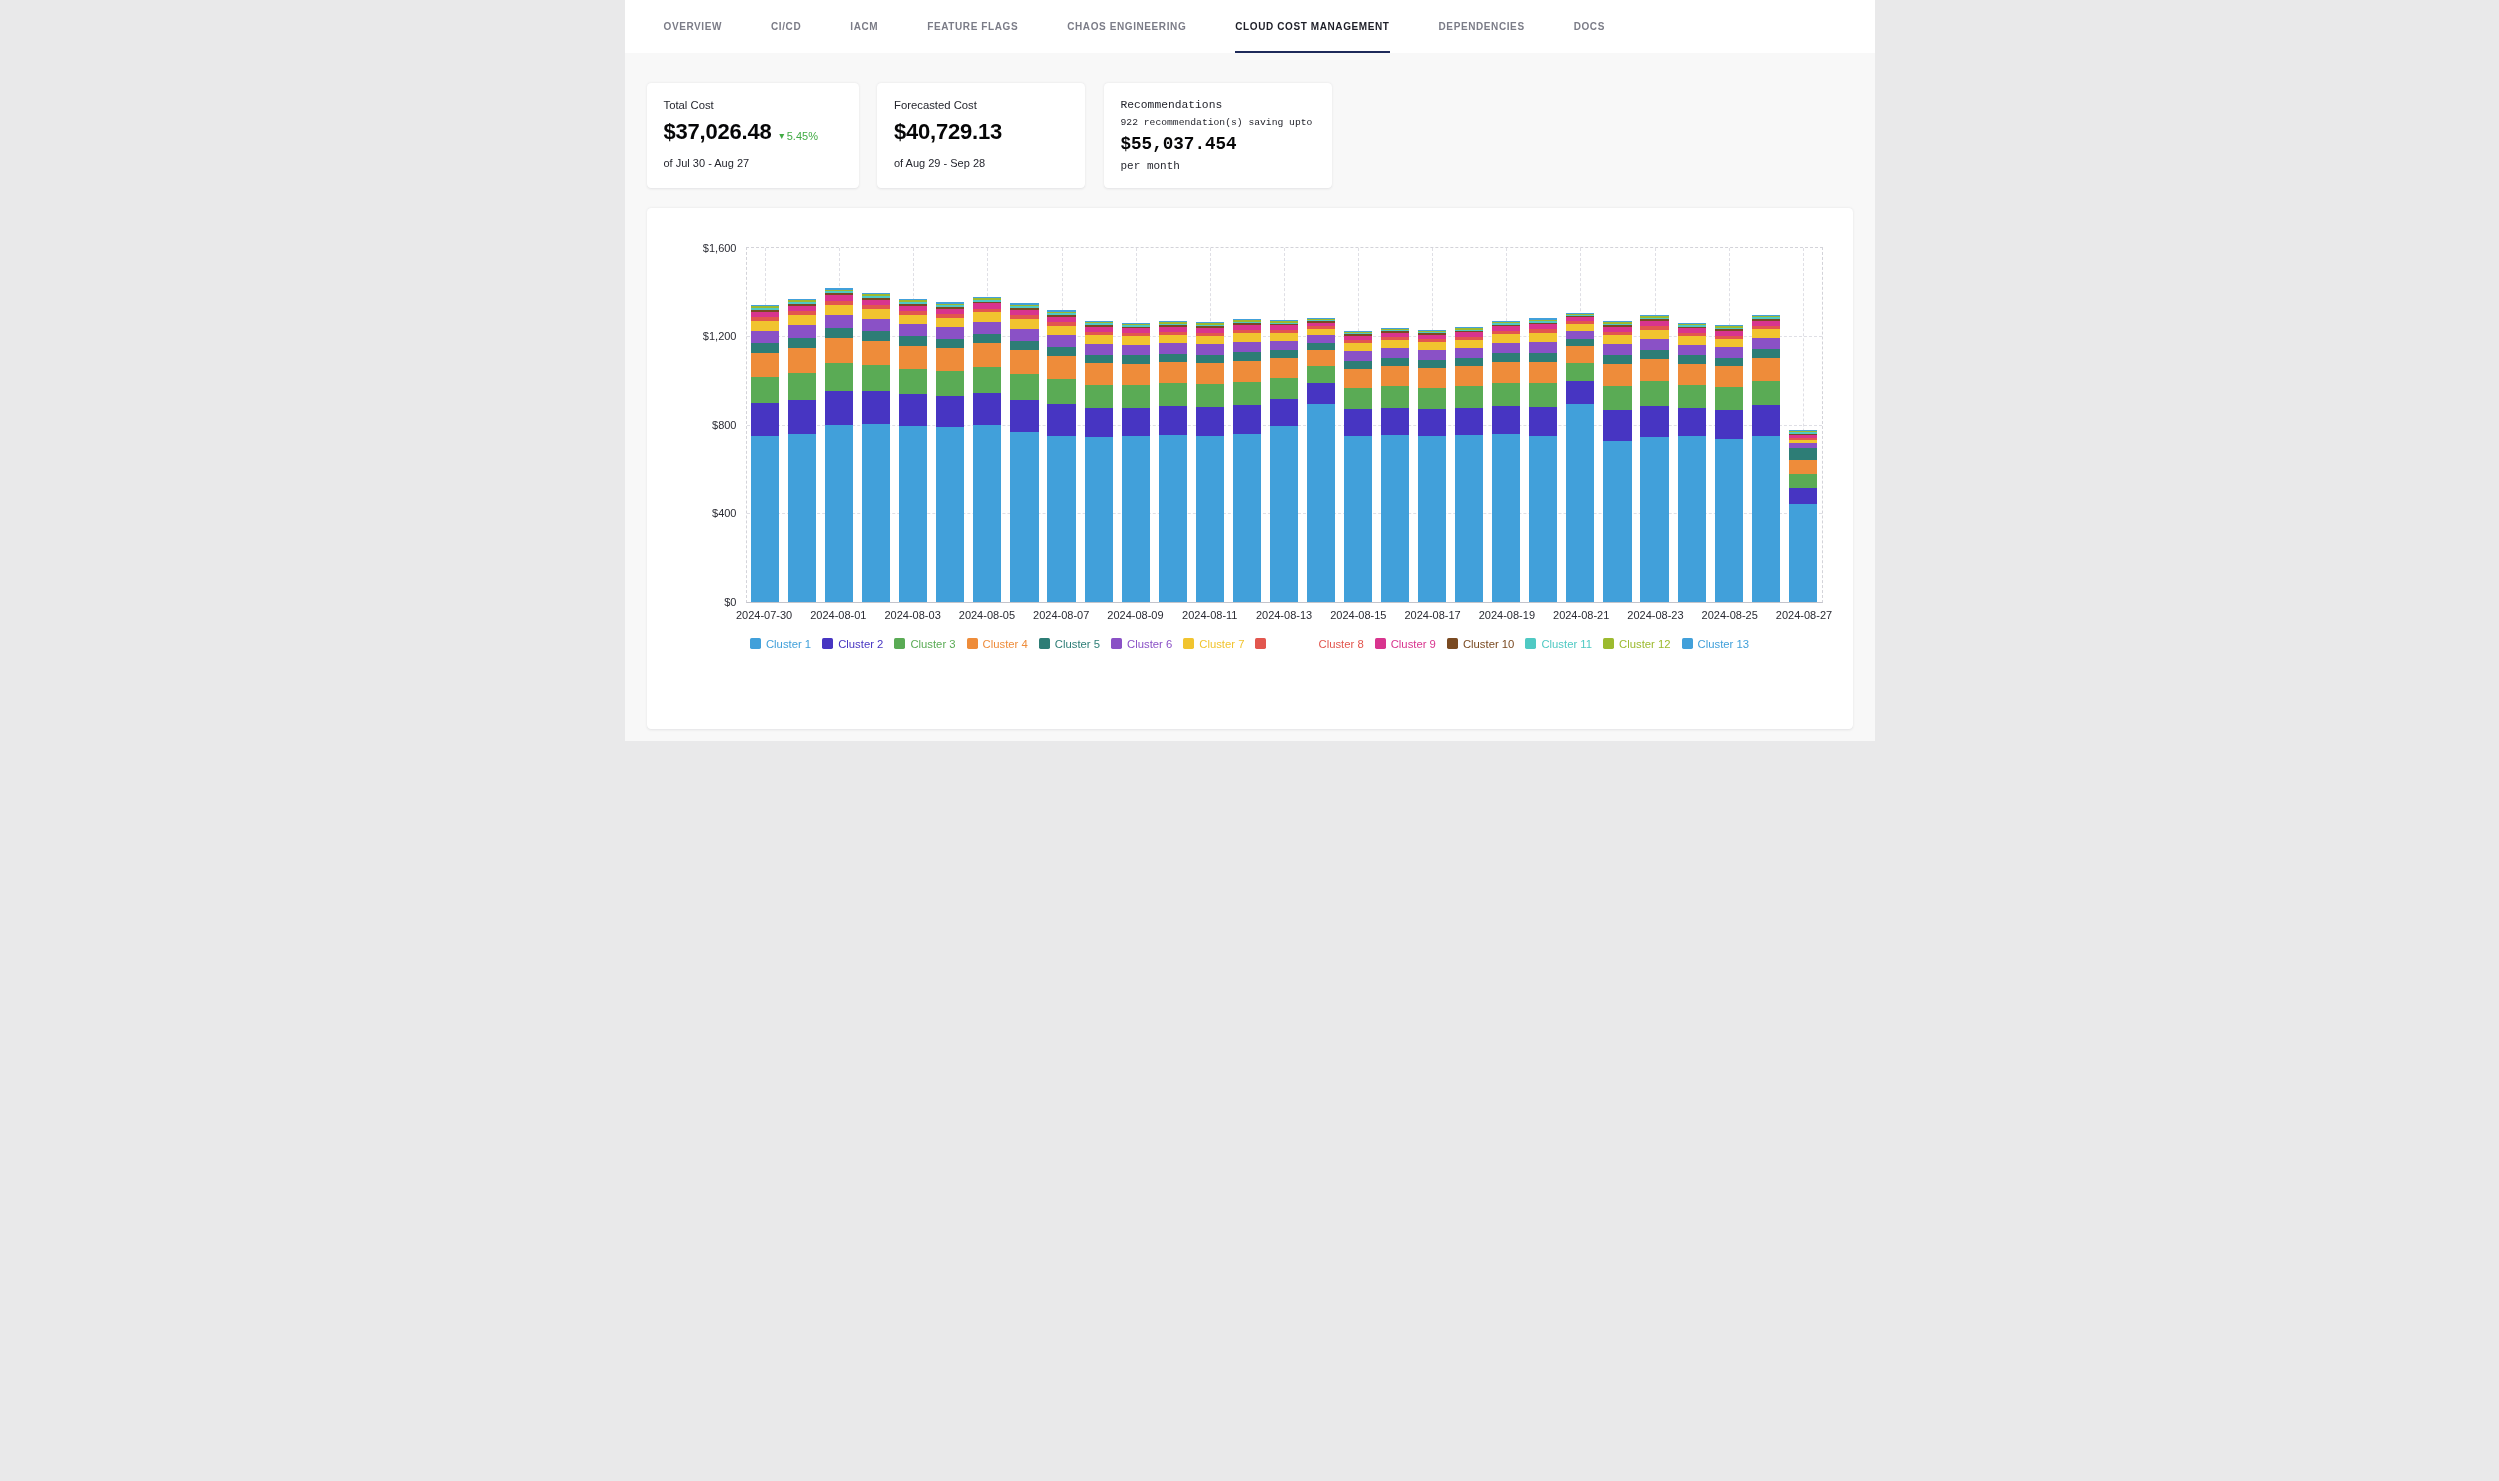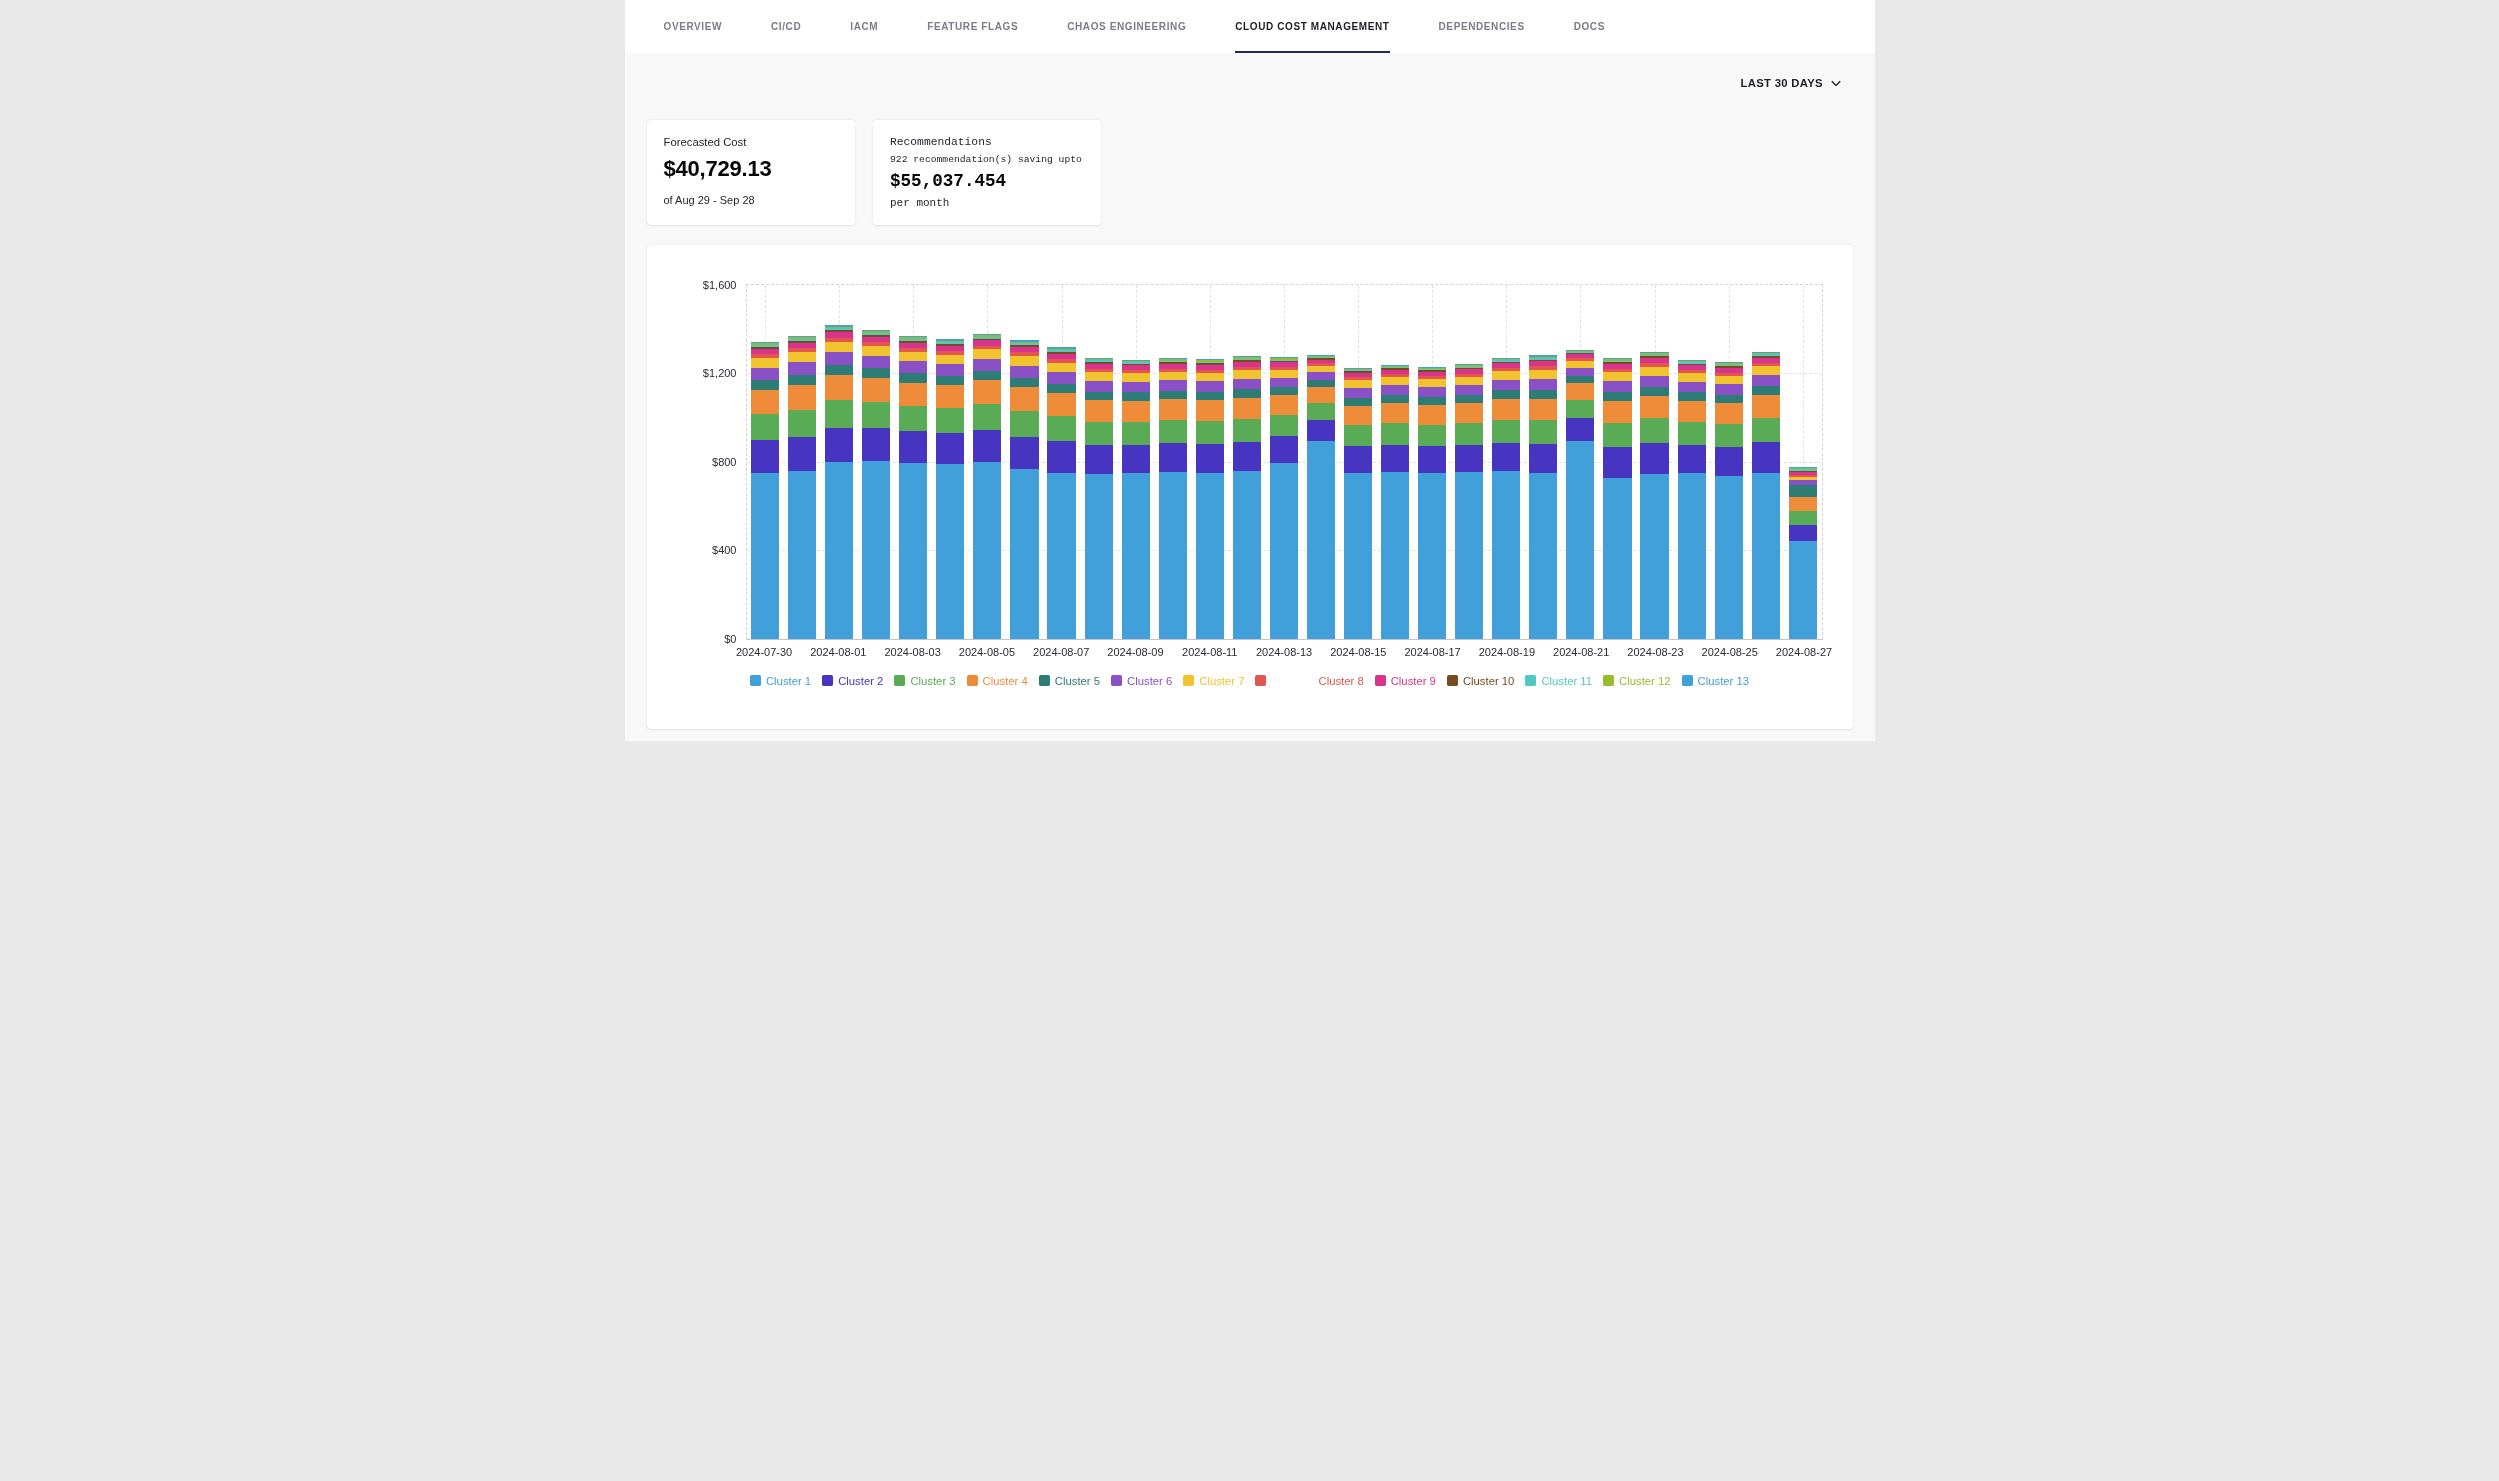--- a/index.html
+++ b/index.html
@@ -87,31 +87,34 @@
       <div class="tab">OVERVIEW</div>
       <div class="tab">CI/CD</div>
       <div class="tab">IACM</div>
       <div class="tab">FEATURE FLAGS</div>
       <div class="tab">CHAOS ENGINEERING</div>
       <div class="tab active">CLOUD COST MANAGEMENT</div>
       <div class="tab">DEPENDENCIES</div>
       <div class="tab">DOCS</div>
     </div>
 
-  <div class="filter-row">
-    <div class="date-filter">
-      <span>LAST 30 DAYS</span>
-      <svg width="10" height="6.7" viewBox="0 0 12 8">
-          <path d="M1 1.5l5 5 5-5" fill="none" stroke="#2b2c34" stroke-width="1.8"></path>
-        </svg>
+
+  <div class="cards-row">
+
+    <div class="card total">
+      <div class="card-title">Total Cost</div>
+      <div class="value-row">
+        <span class="big-value">$37,026.48</span>
+        <span class="delta">
+            <span class="tri">▾</span>
+            <span>5.45%</span>
+          </span>
+      </div>
+      <div class="period">of Jul 30 - Aug 27</div>
     </div>
-  </div>
-
-  <div class="cards-row">
-
 
     <div class="card forecast">
       <div class="card-title">Forecasted Cost</div>
       <div class="value-row">
         <span class="big-value">$40,729.13</span>
       </div>
       <div class="period">of Aug 29 - Sep 28</div>
     </div>
 
     <div class="card reco">

